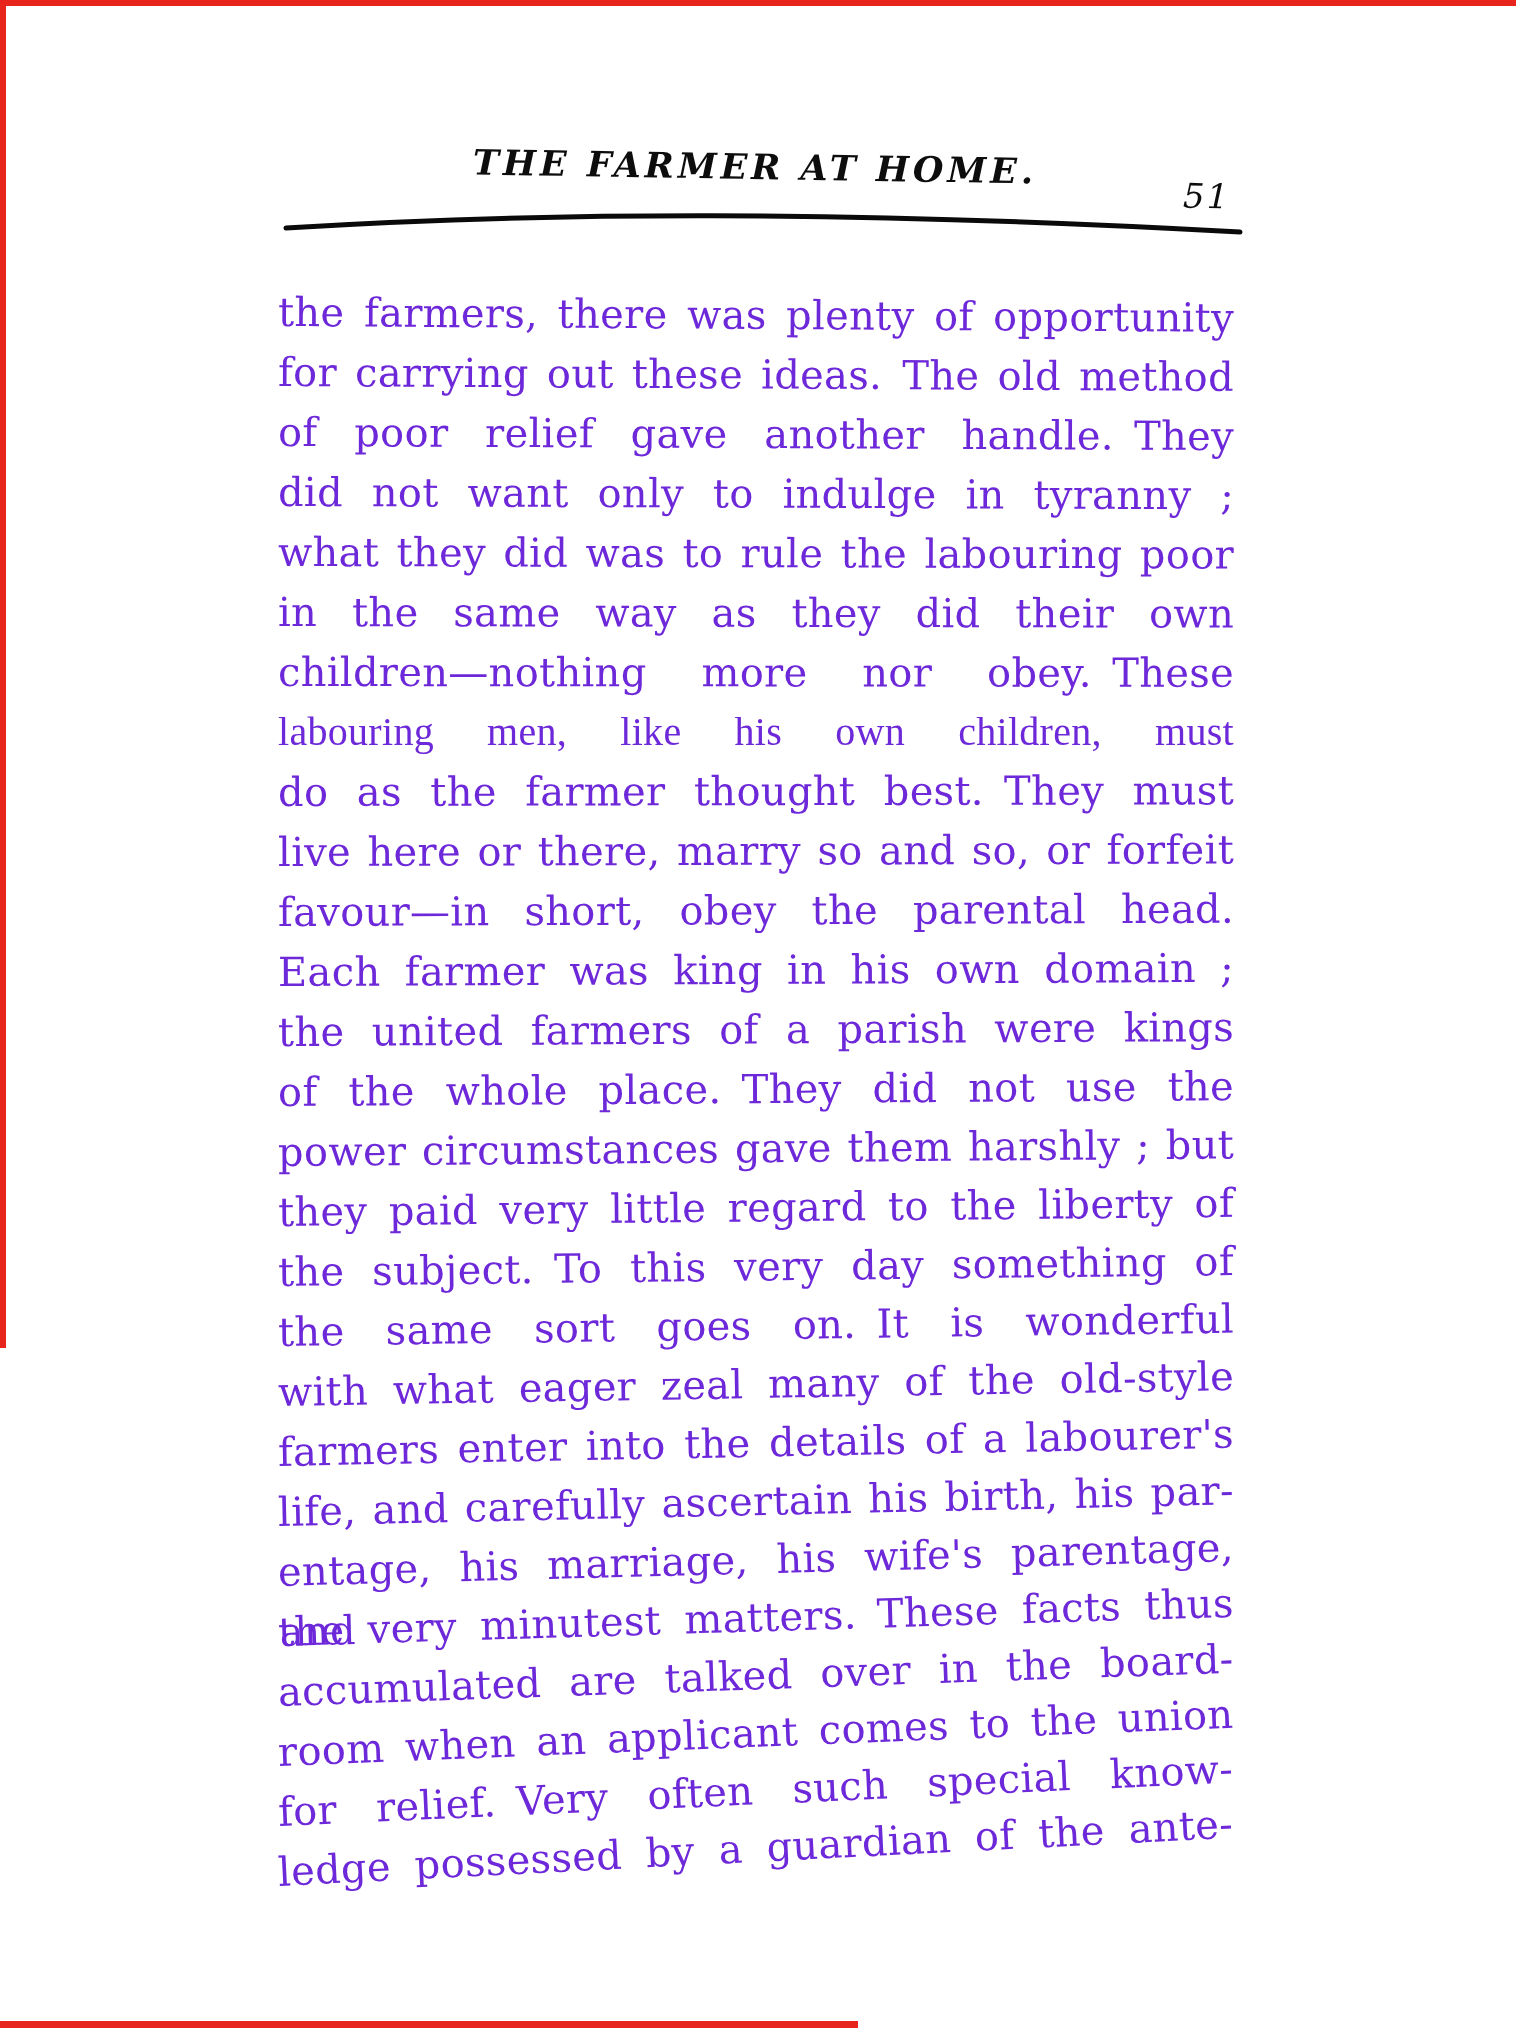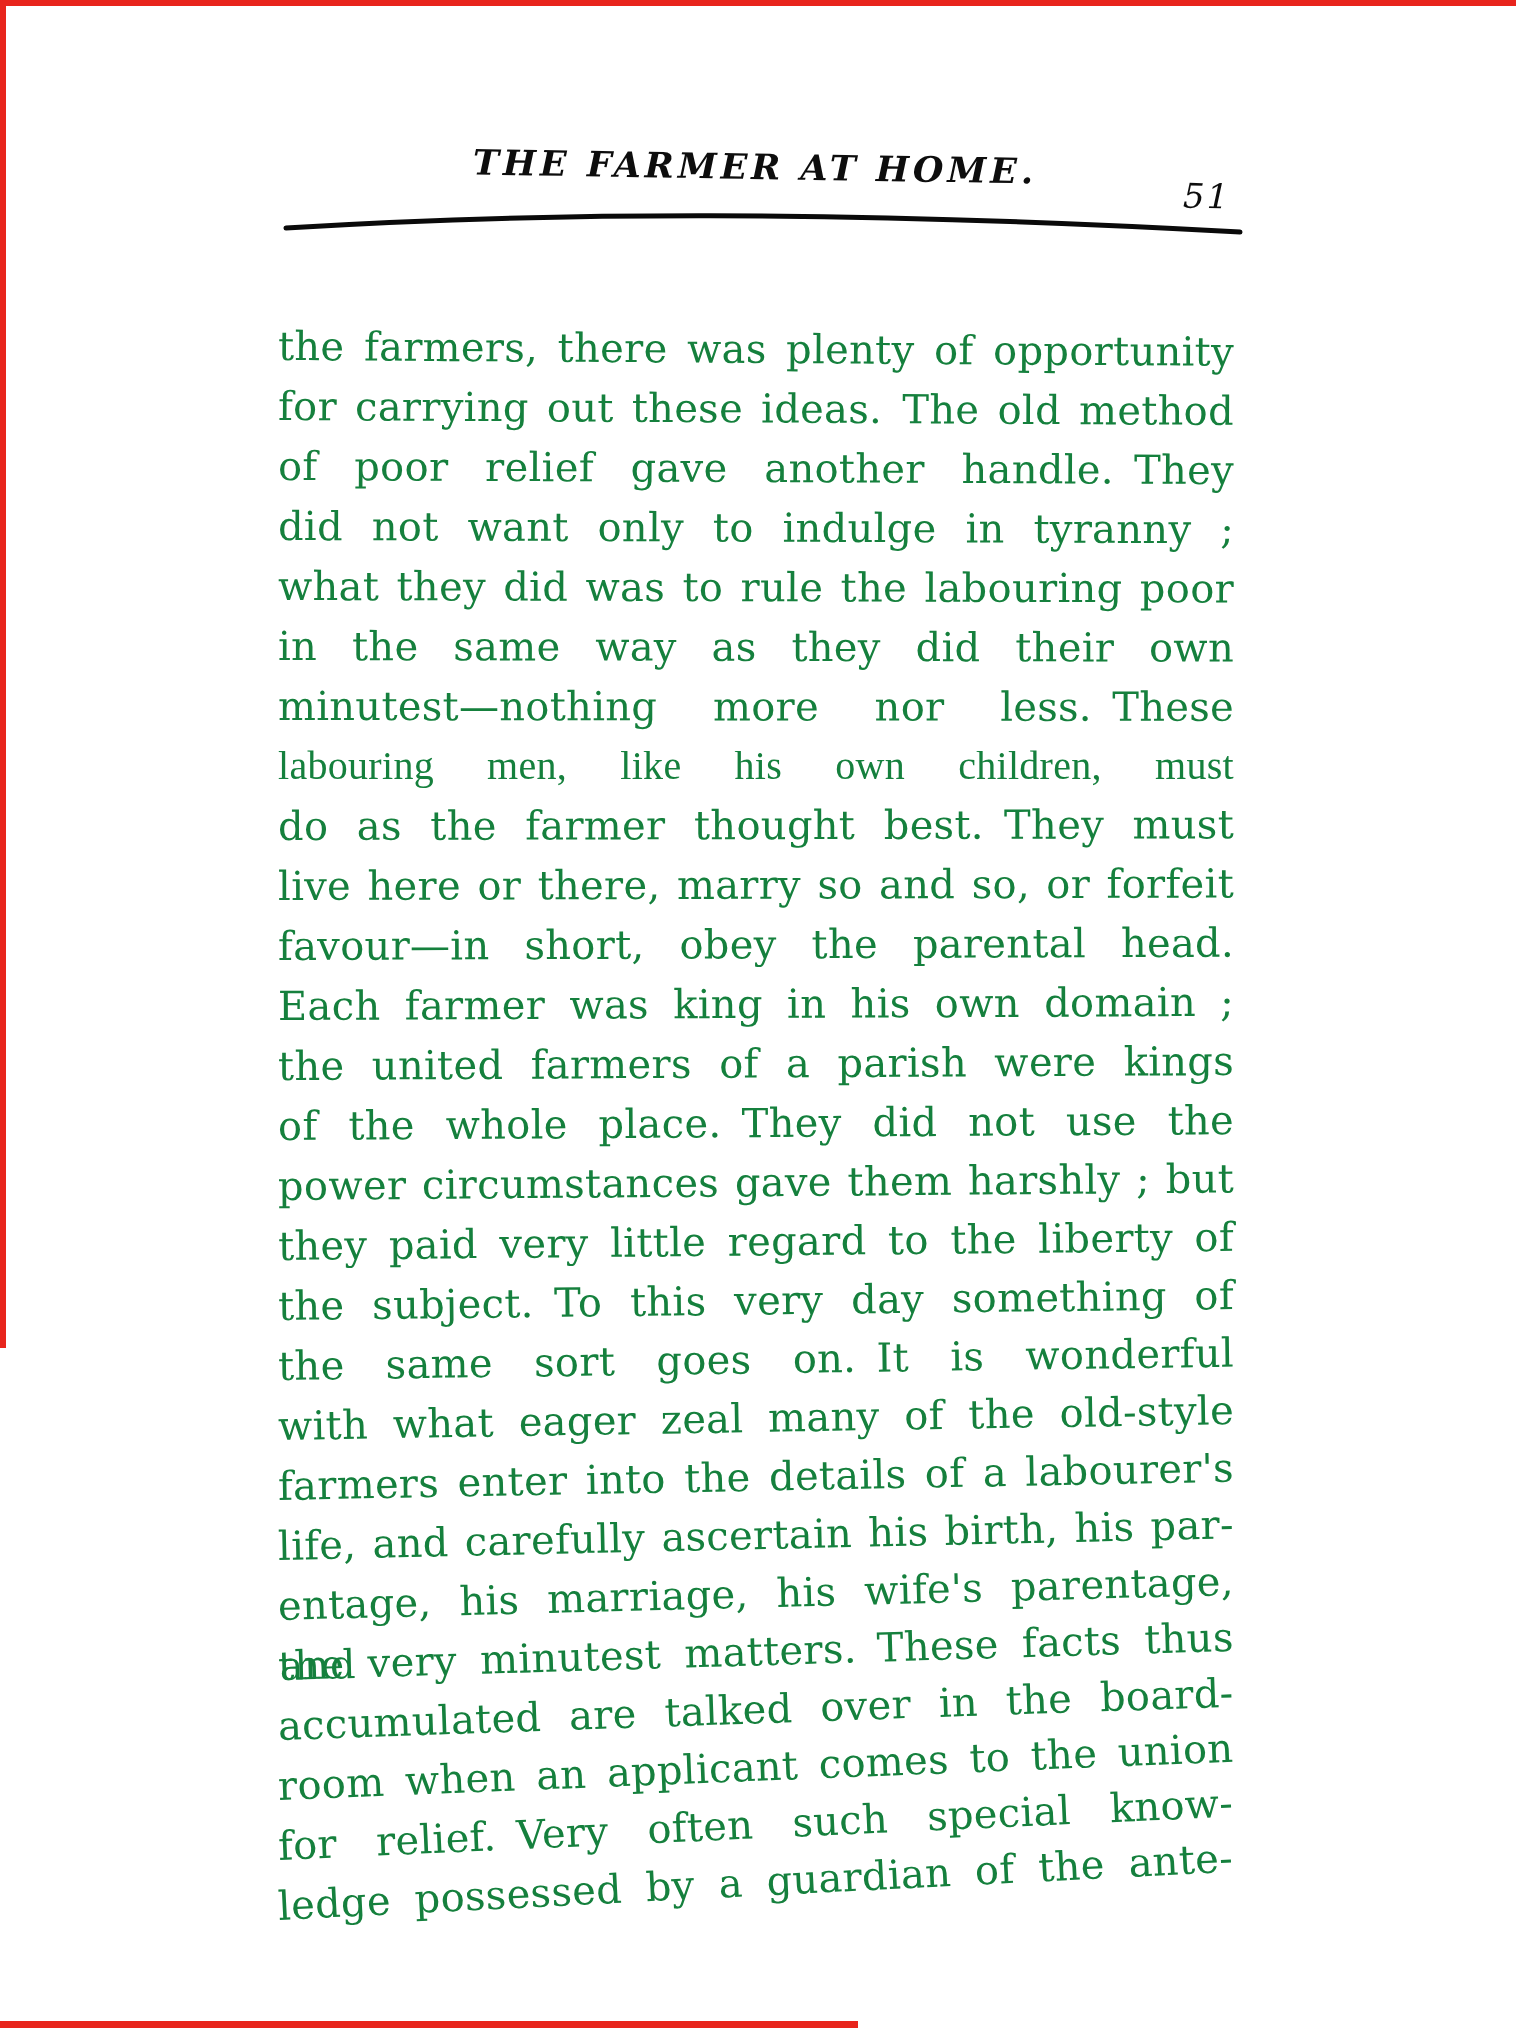--- a/index.html
+++ b/index.html
@@ -49,22 +49,21 @@
     width: 960px;
     height: 30px;
   }
 
   
   #page-text {
     position: absolute;
     left: 278px;
     top: 282px;
     width: 956px;
-    color: #15803d;
-    margin-top: 34px;
+    color: #6d28d9;
   }
   .text-line {
     font-size: 40px;
     line-height: 60px;
     height: 60px;
     text-align: justify;
     text-align-last: justify;
     -moz-text-align-last: justify;
     white-space: normal;
     transform-origin: 0 50%;
@@ -85,21 +84,21 @@
   <path id="rule-path" d="M 3 20 C 260 4, 560 2, 957 24" fill="none" stroke="#0a0a0a" stroke-width="5" stroke-linecap="round"></path>
 </svg>
 
 <div id="page-text">
     <div class="text-line" style="transform: rotate(0.35deg);">the farmers, there was plenty of opportunity</div>
     <div class="text-line" style="transform: rotate(0.3deg);">for carrying out these ideas. The old method</div>
     <div class="text-line" style="transform: rotate(0.25deg);">of poor relief gave another handle. They</div>
     <div class="text-line" style="transform: rotate(0.2deg);">did not want only to indulge in tyranny ;</div>
     <div class="text-line" style="transform: rotate(0.15deg);">what they did was to rule the labouring poor</div>
     <div class="text-line" style="transform: rotate(0.1deg);">in the same way as they did their own</div>
-    <div class="text-line" style="transform: rotate(0.05deg);">minutest—nothing more nor less. These</div>
+    <div class="text-line" style="transform: rotate(0.05deg);">children—nothing more nor obey. These</div>
     <div class="text-line" style="transform: rotate(0deg); font-family: Liberation Serif, serif;">labouring men, like his own children, must</div>
     <div class="text-line" style="transform: rotate(-0.1deg);">do as the farmer thought best. They must</div>
     <div class="text-line" style="transform: rotate(-0.15deg);">live here or there, marry so and so, or forfeit</div>
     <div class="text-line" style="transform: rotate(-0.2deg);">favour—in short, obey the parental head.</div>
     <div class="text-line" style="transform: rotate(-0.25deg);">Each farmer was king in his own domain ;</div>
     <div class="text-line" style="transform: rotate(-0.3deg);">the united farmers of a parish were kings</div>
     <div class="text-line" style="transform: rotate(-0.35deg);">of the whole place. They did not use the</div>
     <div class="text-line" style="transform: rotate(-0.45deg);">power circumstances gave them harshly ; but</div>
     <div class="text-line" style="transform: rotate(-0.55deg);">they paid very little regard to the liberty of</div>
     <div class="text-line" style="transform: rotate(-0.65deg);">the subject. To this very day something of</div>

